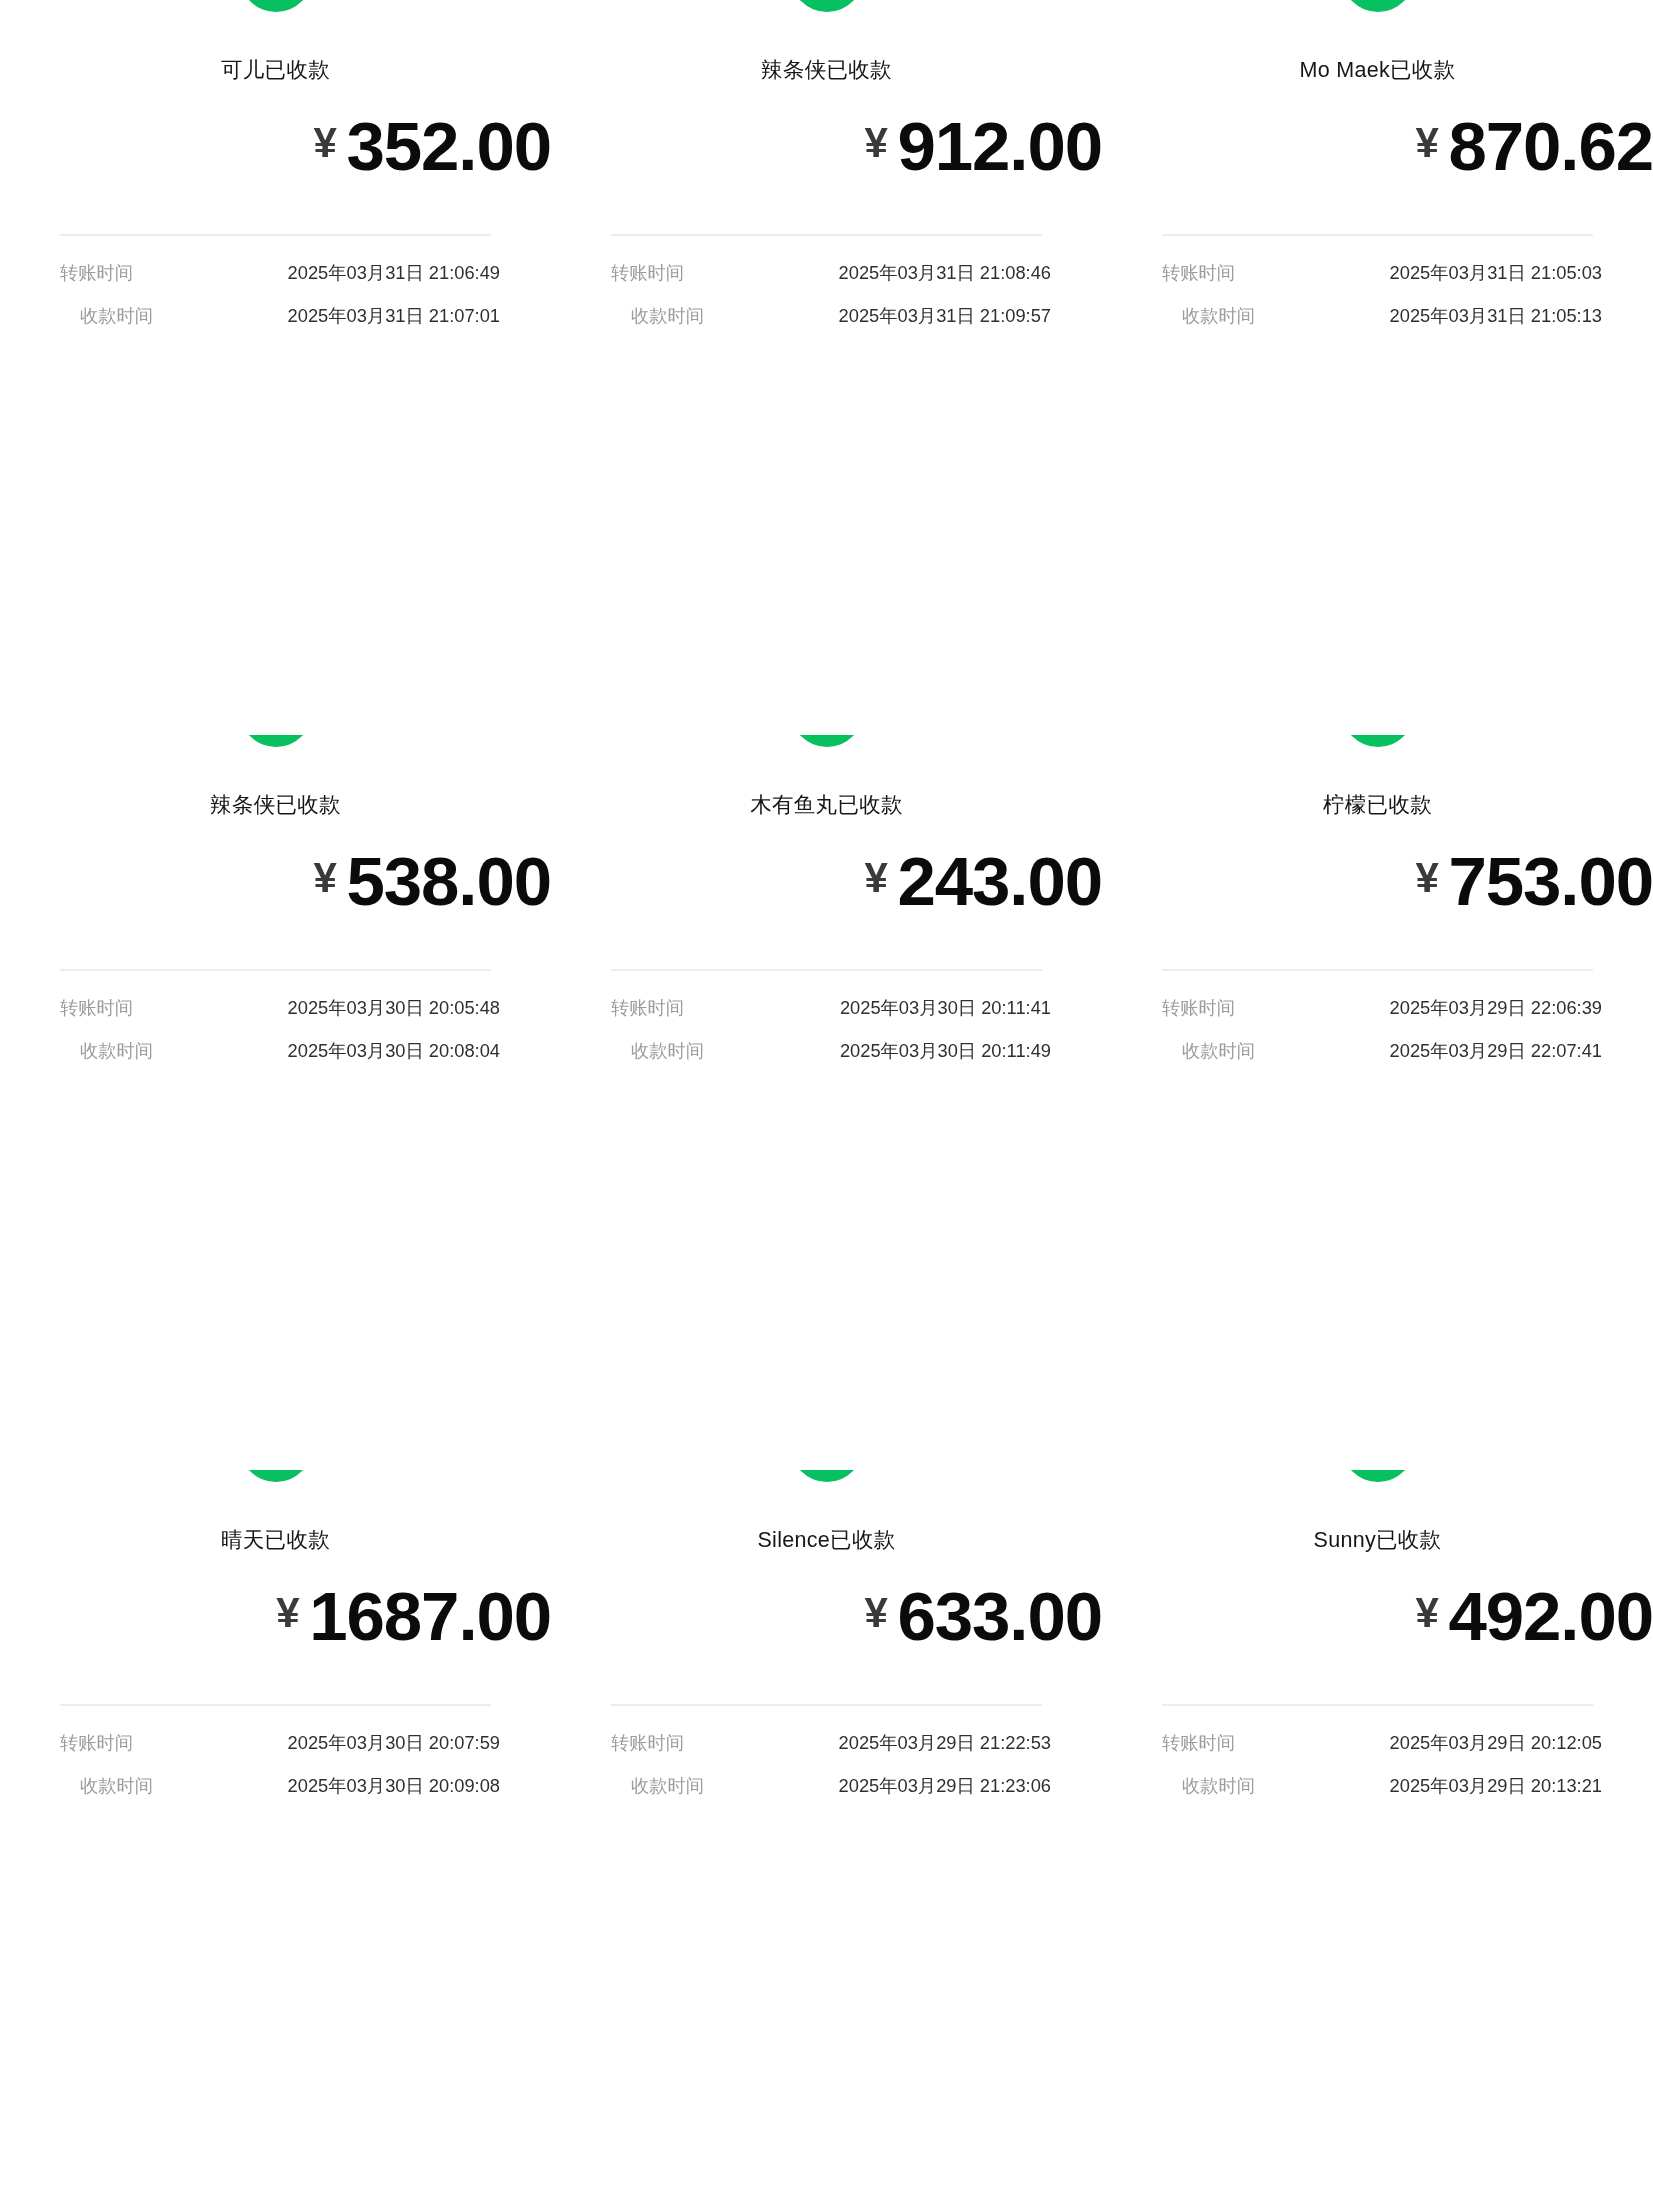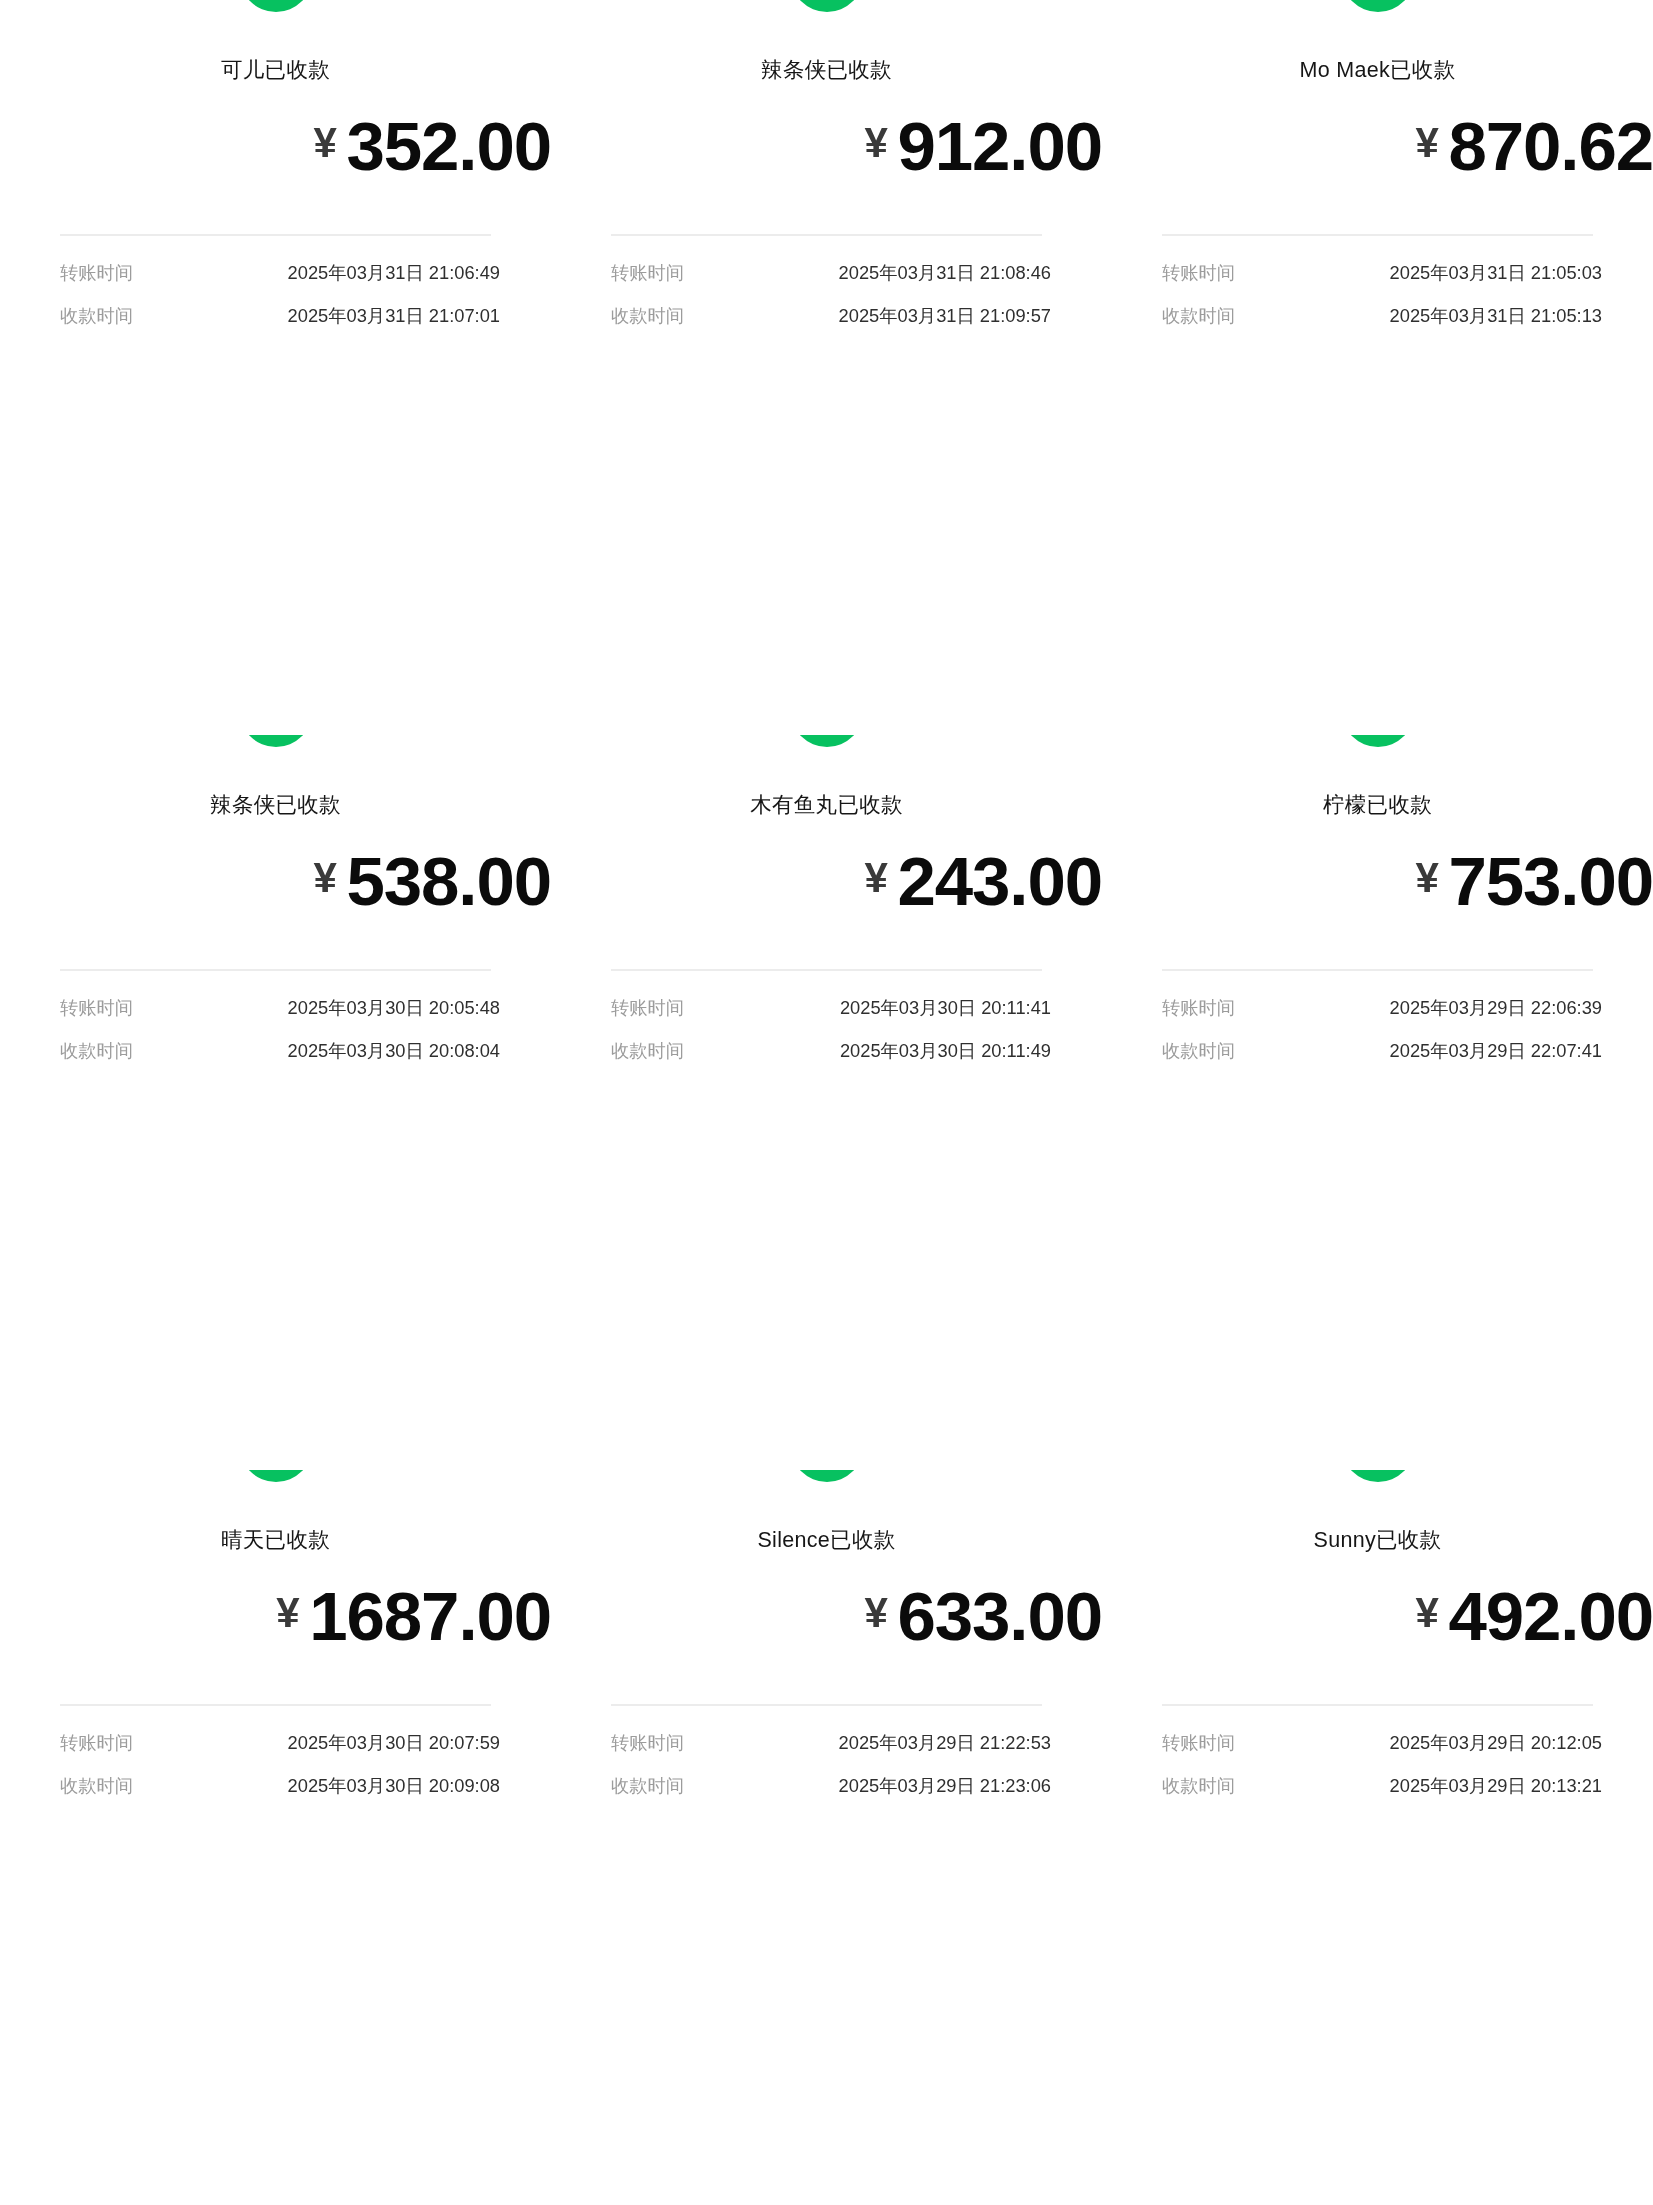--- a/index.html
+++ b/index.html
@@ -80,21 +80,21 @@
     right: 51px;
     display: flex;
     justify-content: space-between;
     align-items: baseline;
     font-size: 18.3px;
     line-height: 21.5px;
     white-space: nowrap;
     gap: 12px;
   }
   .row-a { top: 262px; }
-  .row-b { top: 305px; }
+  .row-b { top: 305px; margin-left: 20px; }
   .label { color: var(--label-gray, #9c9c9c); }
   .value { color: #2f2f2f; }
 </style>
 </head>
 <body>
 
 <main class="grid">
   <section class="cell">
     <div class="arc"></div>
     <div class="title">可儿已收款</div>

